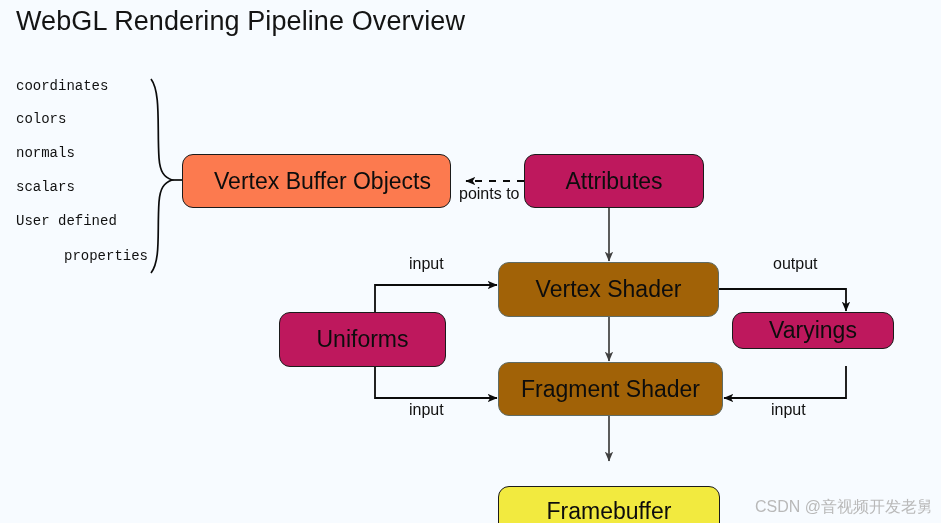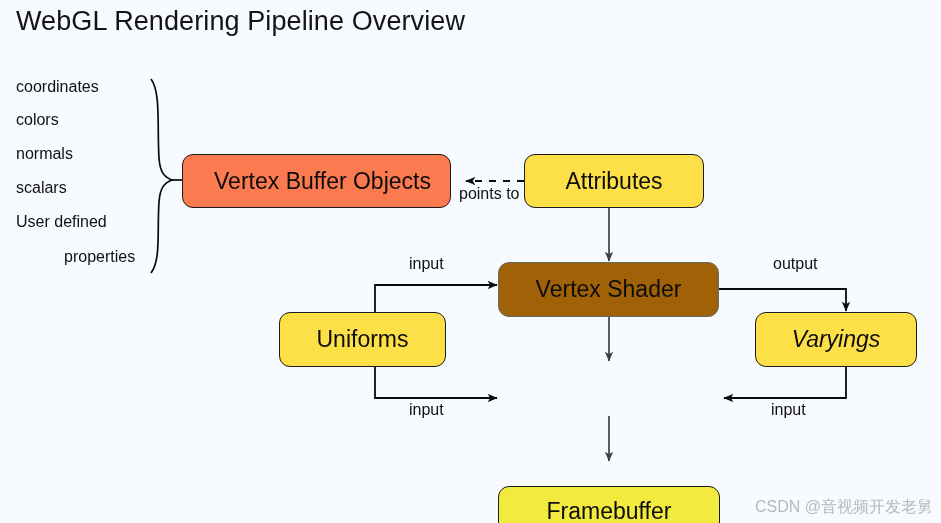--- a/index.html
+++ b/index.html
@@ -28,24 +28,25 @@
     left: 16px;
     top: 6px;
     font-size: 27px;
     font-weight: 400;
     color: #141414;
     letter-spacing: 0.1px;
     white-space: nowrap;
   }
   .brace-label {
     position: absolute;
-    font-size: 16px;
+    font-size: 14px;
     color: #111111;
     white-space: nowrap;
     line-height: 1;
+    font-family: Liberation Mono, monospace;
   }
   .node-box {
     position: absolute;
     box-sizing: border-box;
     display: flex;
     align-items: center;
     justify-content: center;
     border-radius: 11px;
     white-space: nowrap;
   }
@@ -53,21 +54,21 @@
     font-size: 23px;
     color: #0d0d0d;
     line-height: 1;
   }
   .node-vbo {
     background: #fc7a4f;
     border: 1.6px solid #1b1b1b;
     padding-left: 12px;
   }
   .node-blue {
-    background: #fde047;
+    background: #be185d;
     border: 1.6px solid #1b1b1b;
   }
   .node-green {
     background: #a16207;
     border: 1.6px solid #5f6b64;
   }
   .node-yellow {
     background: #f2ea3f;
     border: 1.6px solid #1b1b1b;
   }
@@ -154,24 +155,27 @@
   </div>
 
   <div class="node-box node-green" style="left:498px; top:262px; width:221px; height:55px;">
     <span class="node-label">Vertex Shader</span>
   </div>
 
   <div class="node-box node-blue" style="left:279px; top:312px; width:167px; height:55px;">
     <span class="node-label">Uniforms</span>
   </div>
 
-  <div class="node-box node-blue" style="left:755px; top:312px; width:162px; height:55px;font-style:italic;">
+  <div class="node-box node-blue" style="left:732px; top:312px; width:162px; height:37px;">
     <span class="node-label">Varyings</span>
   </div>
 
+  <div class="node-box node-green" style="left:498px; top:362px; width:225px; height:54px;">
+    <span class="node-label">Fragment Shader</span>
+  </div>
 
   <div class="node-box node-yellow" style="left:498px; top:486px; width:222px; height:51px;">
     <span class="node-label">Framebuffer</span>
   </div>
 
   <div class="edge-label" style="left:459px; top:155px;margin-top:31px;">points to</div>
   <div class="edge-label" style="left:409px; top:256px;">input</div>
   <div class="edge-label" style="left:773px; top:256px;">output</div>
   <div class="edge-label" style="left:409px; top:402px;">input</div>
   <div class="edge-label" style="left:771px; top:402px;">input</div>

